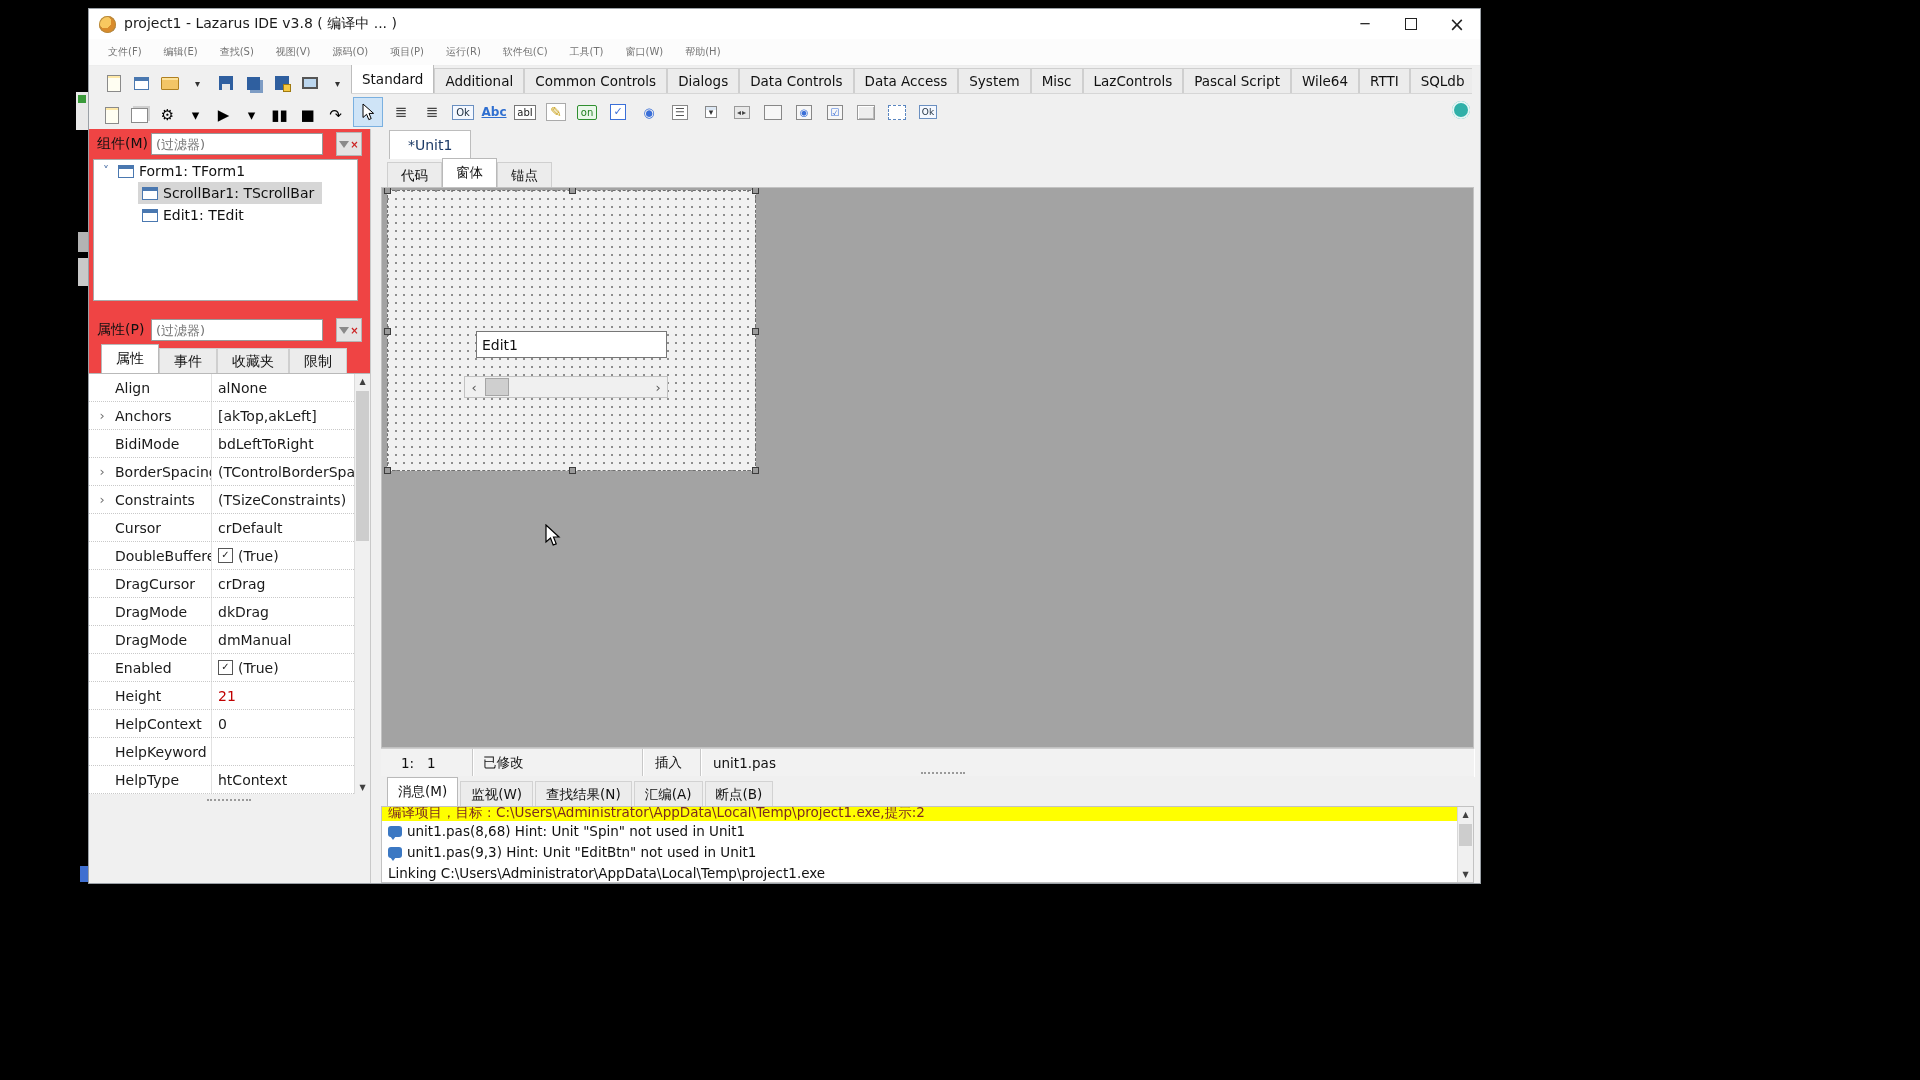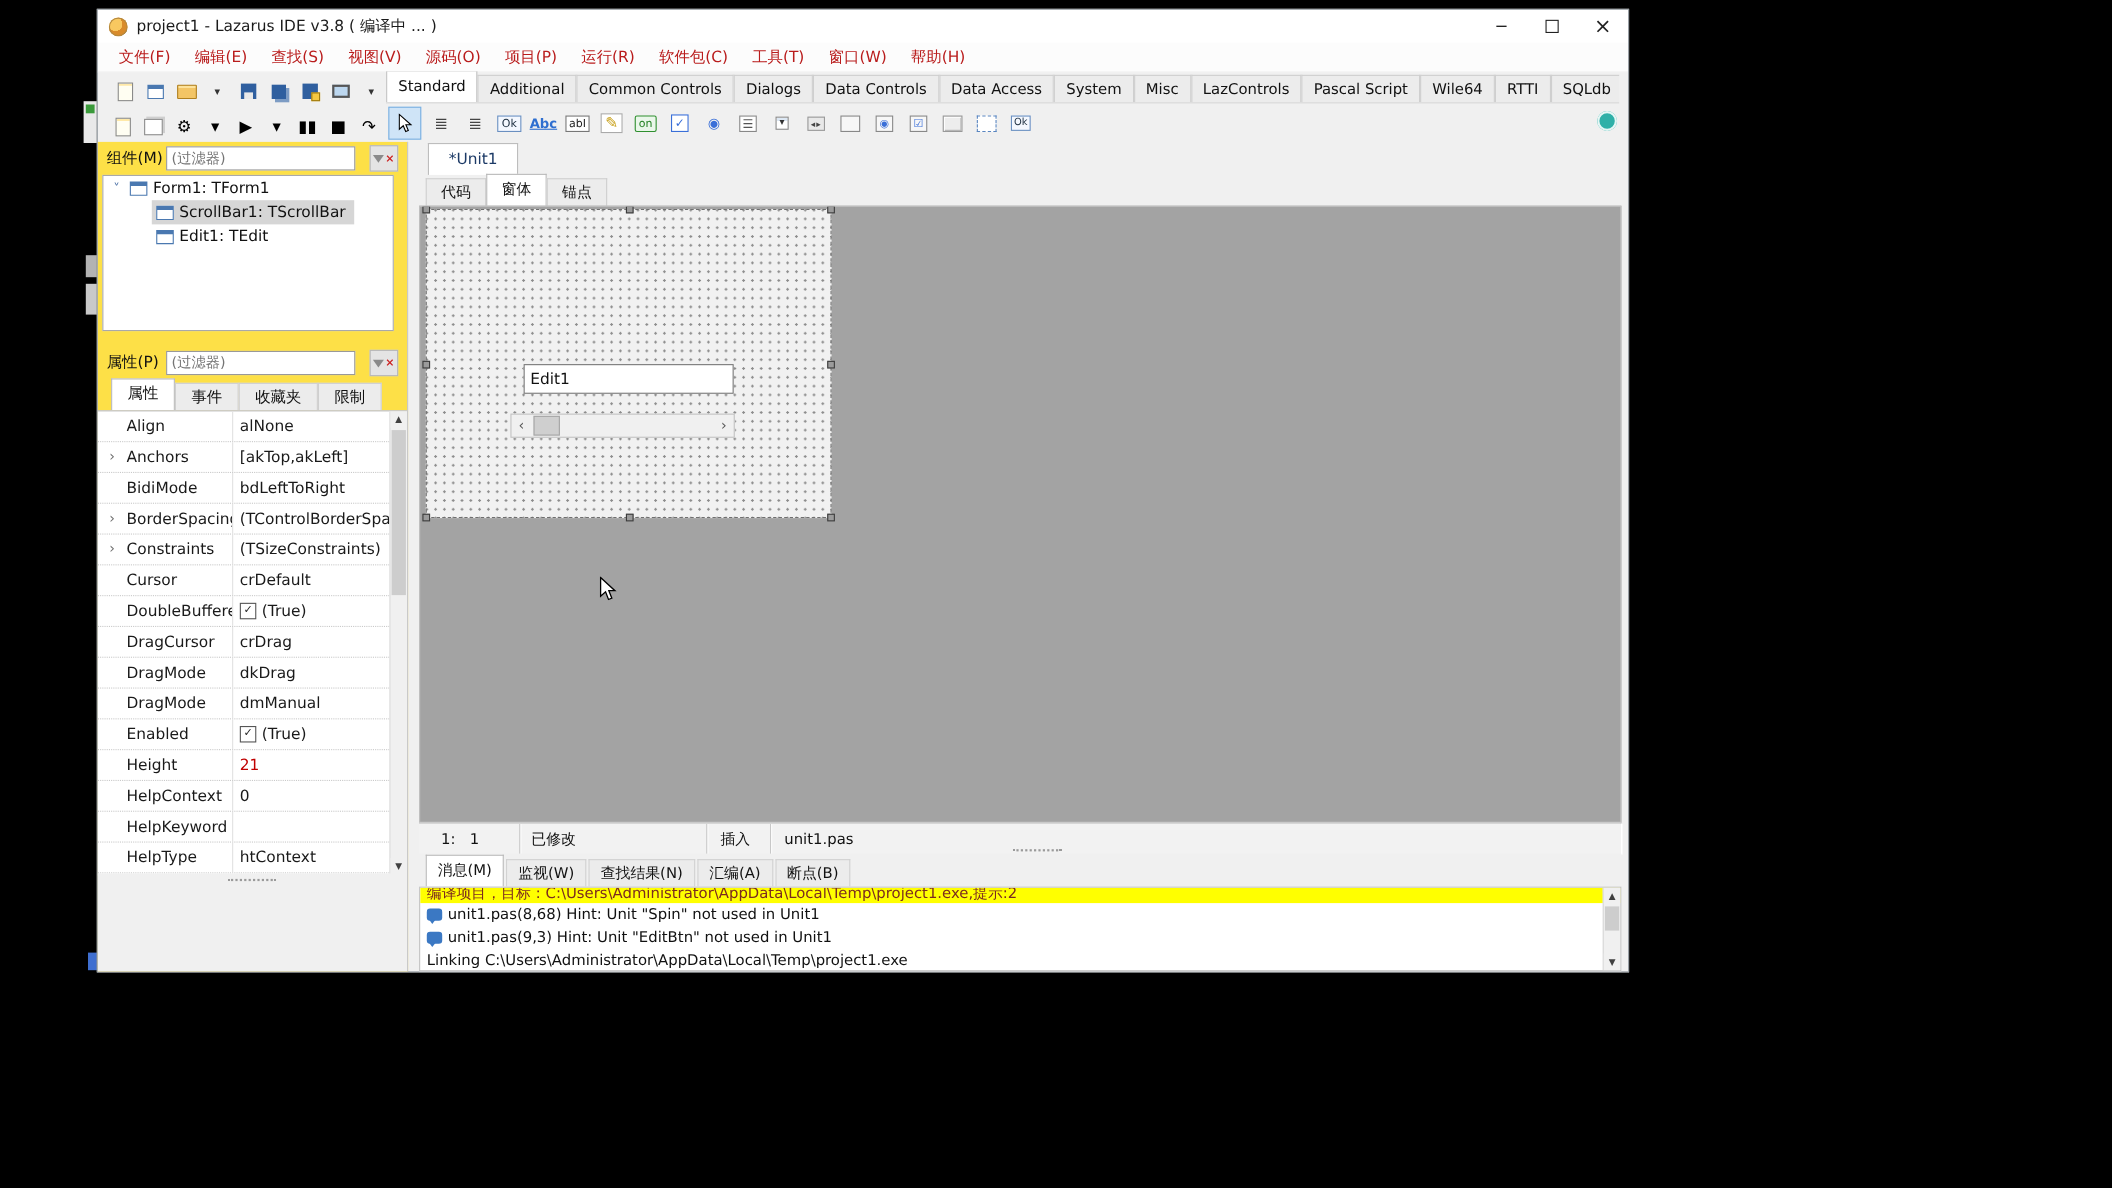--- a/index.html
+++ b/index.html
@@ -11,21 +11,21 @@
   .titlebar{position:absolute;left:0;top:0;right:0;height:30px;background:#fff;display:flex;align-items:center;}
   .app-icon{width:17px;height:17px;margin-left:10px;border-radius:50%;background:radial-gradient(circle at 35% 35%,#f8c860 0 40%,#d98b2b 41% 75%,#7a4a16 76%);box-shadow:0 0 0 1px #b5893e inset;}
   .title-text{margin-left:8px;font-size:14px;color:#1b1b1b;}
   .cap-btns{margin-left:auto;display:flex;height:30px;}
   .cap-btn{width:46px;height:30px;display:flex;align-items:center;justify-content:center;font-size:15px;color:#222;}
   .max-glyph{width:10px;height:10px;border:1px solid #222;display:inline-block;}
   .close-glyph{font-size:19px;line-height:10px;}
 
   
   .menubar{position:absolute;left:0;top:30px;right:0;height:26px;background:#fcfcfc;display:flex;align-items:center;padding-left:8px;border-bottom:1px solid #ededed;}
-  .menu-item{padding:0 11px;font-size:14px;color:#b91c1c;line-height:26px;white-space:nowrap;}
+  .menu-item{padding:0 11px;font-size:10px;color:#737373;line-height:26px;white-space:nowrap;}
 
   
   .tb{position:absolute;display:flex;align-items:center;gap:3px;}
   .tb1{left:12px;top:60px;height:28px;}
   .tb2{left:10px;top:92px;height:28px;}
   .tbtn{width:25px;height:25px;display:flex;align-items:center;justify-content:center;border-radius:2px;}
   .ticon{display:flex;align-items:center;justify-content:center;font-size:15px;}
   .ic-page{width:12px;height:15px;background:#fffef2;border:1px solid #8a8a8a;box-shadow:inset 0 2px 0 #ffe9a8;}
   .ic-form{width:15px;height:13px;background:#fff;border:1px solid #4a78b0;border-top:4px solid #4a78b0;box-sizing:border-box;}
   .ic-form2{width:15px;height:13px;background:#fff;border:1px solid #8a8a8a;box-shadow:2px -2px 0 #cfcfcf;}
@@ -58,21 +58,21 @@
   .pi-scroll{border:1px solid #999;background:#e8e8e8;font-size:8px;letter-spacing:1px;color:#444;padding:1px 2px;}
   .pi-group{width:16px;height:13px;border:1px solid #888;background:#f7f7f7;}
   .pi-rgroup{border:1px solid #888;background:#f7f7f7;color:#3a6fd8;font-size:10px;padding:1px 3px;}
   .pi-cgroup{border:1px solid #888;background:#f7f7f7;color:#3a6fd8;font-size:10px;padding:1px 3px;}
   .pi-panel{width:16px;height:13px;border:1px solid #999;background:#ededed;box-shadow:inset 1px 1px 0 #fff,inset -1px -1px 0 #bbb;}
   .pi-frame{width:16px;height:13px;border:1px dashed #5a86c0;background:#fff;}
   .pi-action{border:1px solid #6a8fc0;background:#f4f8ff;padding:1px 2px;font-size:9px;color:#234;}
   .pal-opts{position:absolute;right:10px;top:92px;width:18px;height:18px;border-radius:50%;background:#2fb0a8;box-shadow:inset 0 0 0 2px #e5f6f5;}
 
   
-  .oi{position:absolute;left:0;top:120px;width:282px;bottom:0;background:#fde047;border-right:1px solid #c9c9c9;box-sizing:border-box;}
+  .oi{position:absolute;left:0;top:120px;width:282px;bottom:0;background:#ef4444;border-right:1px solid #c9c9c9;box-sizing:border-box;}
   .oi-row{position:absolute;left:0;right:0;height:30px;display:flex;align-items:center;}
   .oi-label{font-size:14px;color:#111;margin-left:8px;white-space:nowrap;}
   .flt{position:absolute;left:62px;width:172px;height:22px;border:1px solid #999;background:#fff;font-size:13px;color:#9a9a9a;padding:0 4px;box-sizing:border-box;font-family:inherit;}
   .funnel{position:absolute;right:8px;width:24px;height:22px;background:#e4e4e4;border:1px solid #b5b5b5;display:flex;align-items:center;justify-content:center;}
   .funnel .f-shape{width:0;height:0;border-left:5px solid transparent;border-right:5px solid transparent;border-top:7px solid #8a8a8a;position:relative;}
   .funnel .f-x{color:#c22;font-size:10px;font-weight:bold;margin-left:1px;}
   .tree{position:absolute;left:4px;top:30px;right:12px;height:140px;background:#fff;border:1px solid #a9a9a9;overflow:hidden;}
   .trow{height:22px;display:flex;align-items:center;font-size:14px;color:#111;white-space:nowrap;}
   .trow .exp{width:16px;text-align:center;color:#4a6fa5;font-size:12px;margin-left:4px;visibility:hidden;}
   .trow.has-exp .exp{visibility:visible;}

